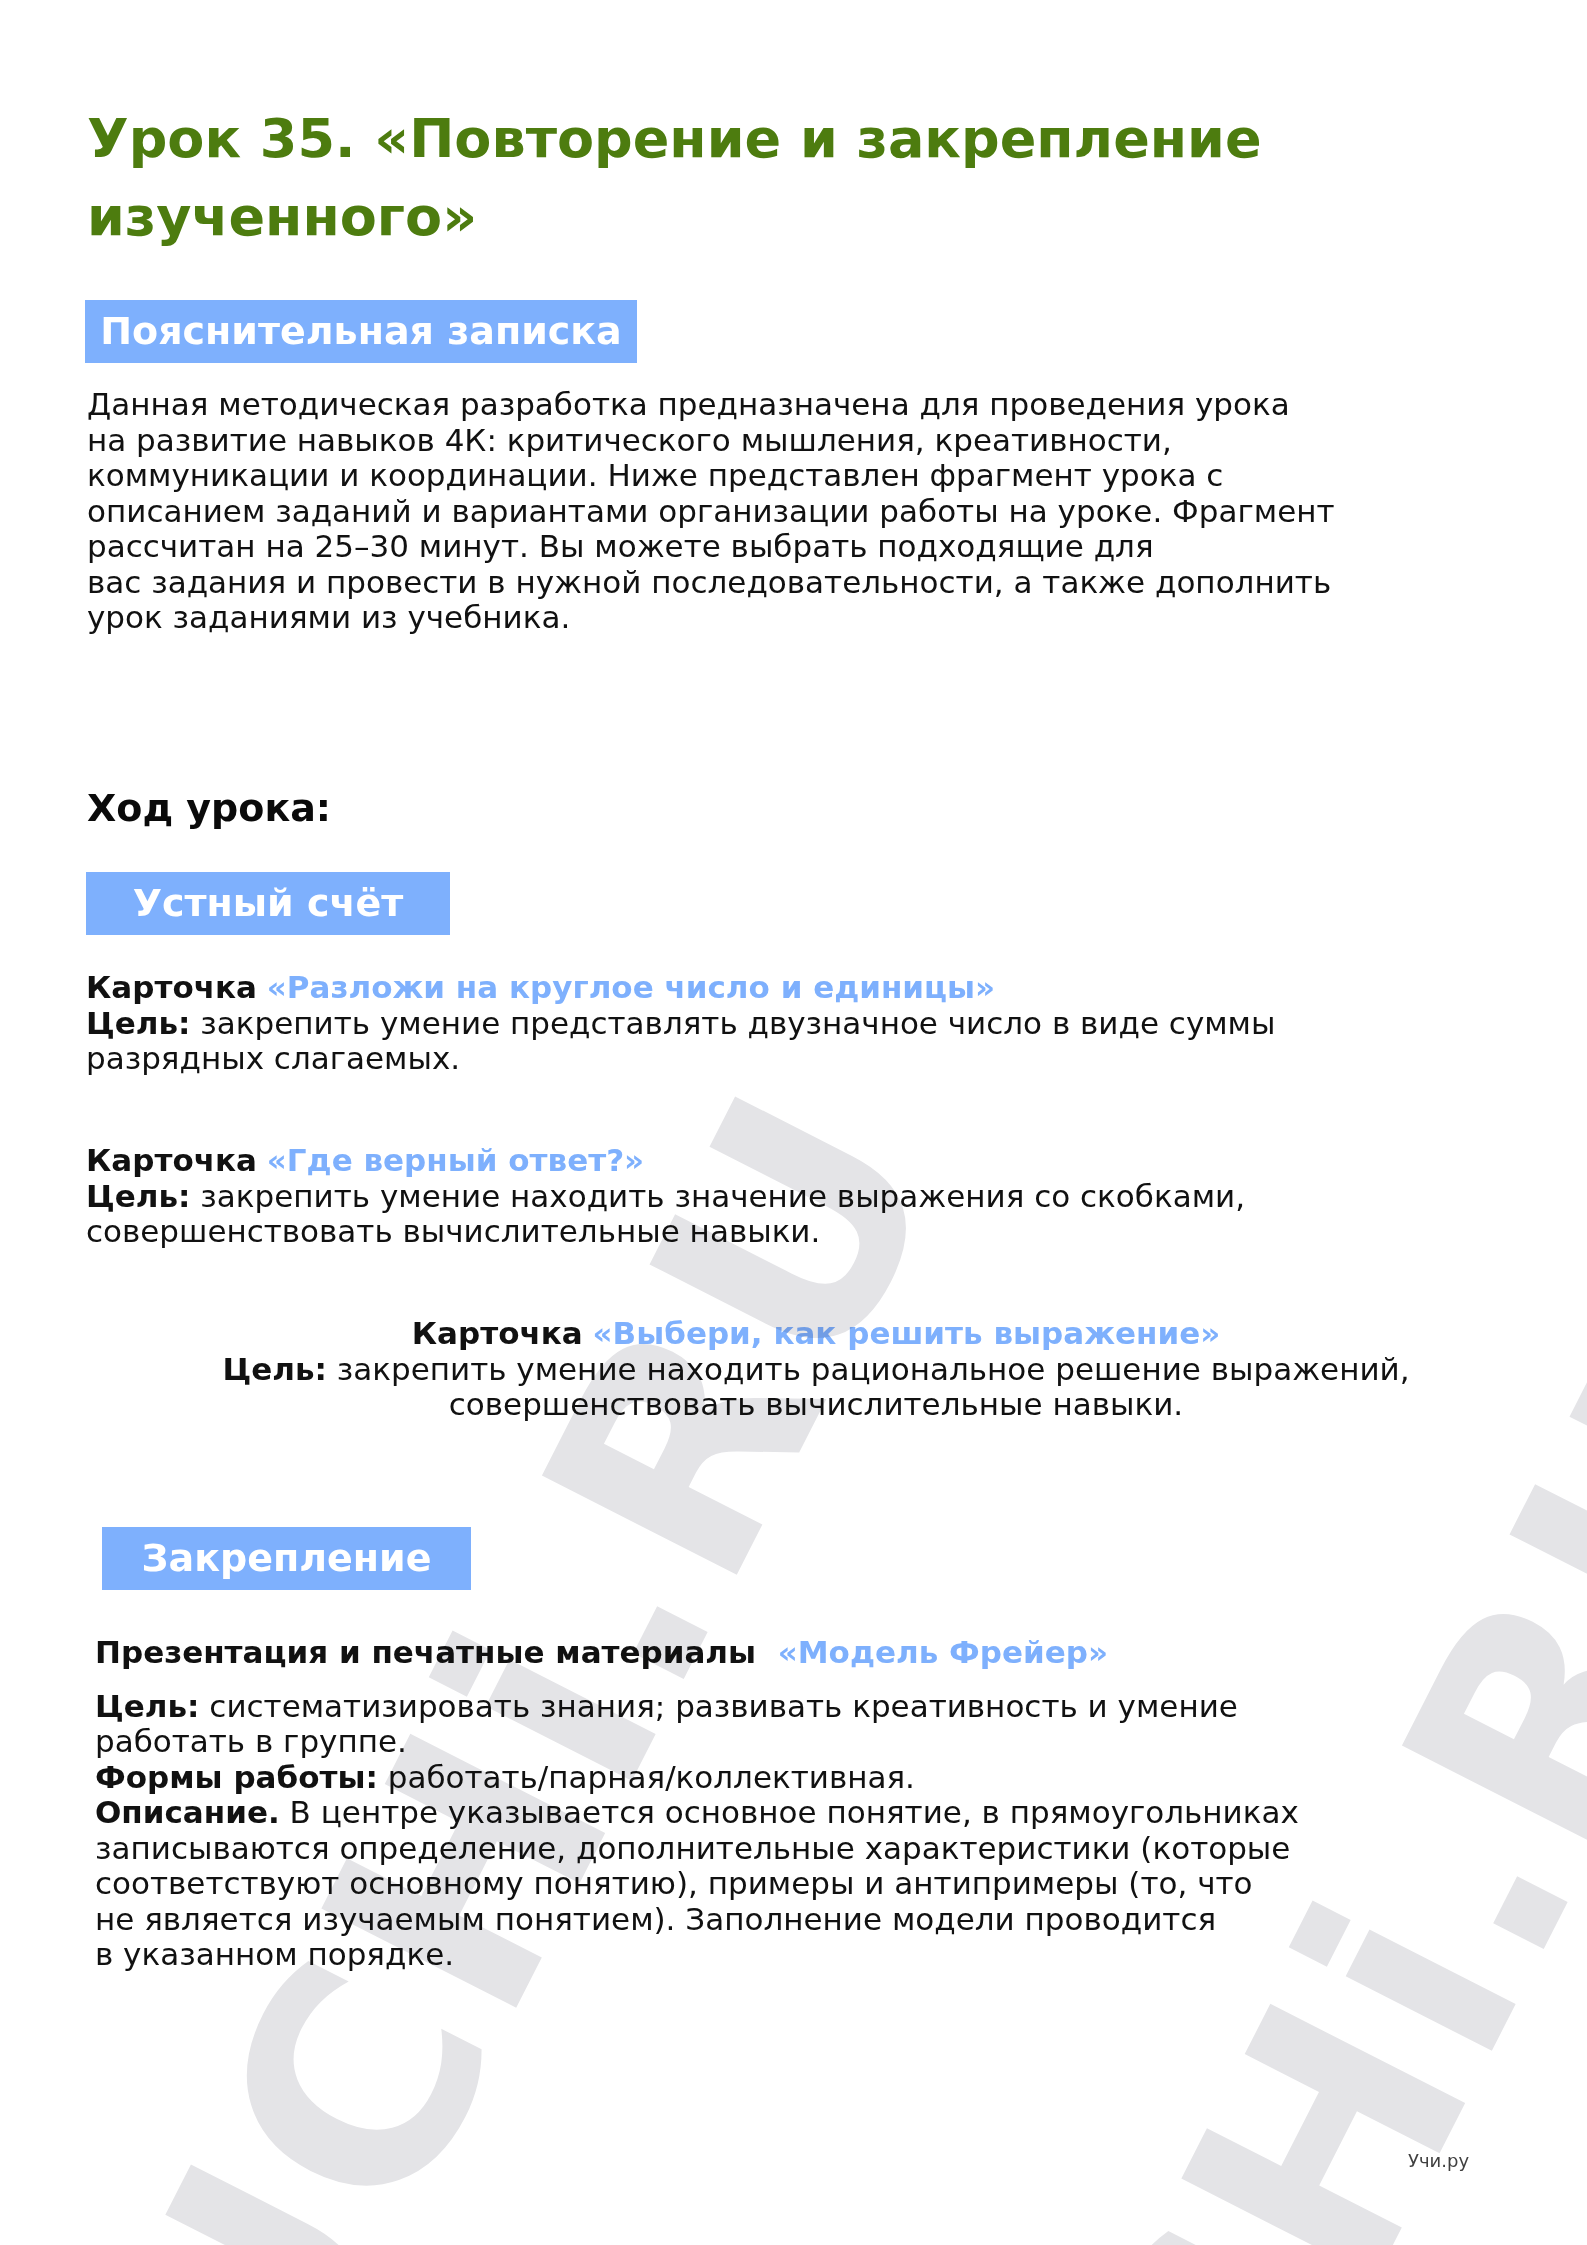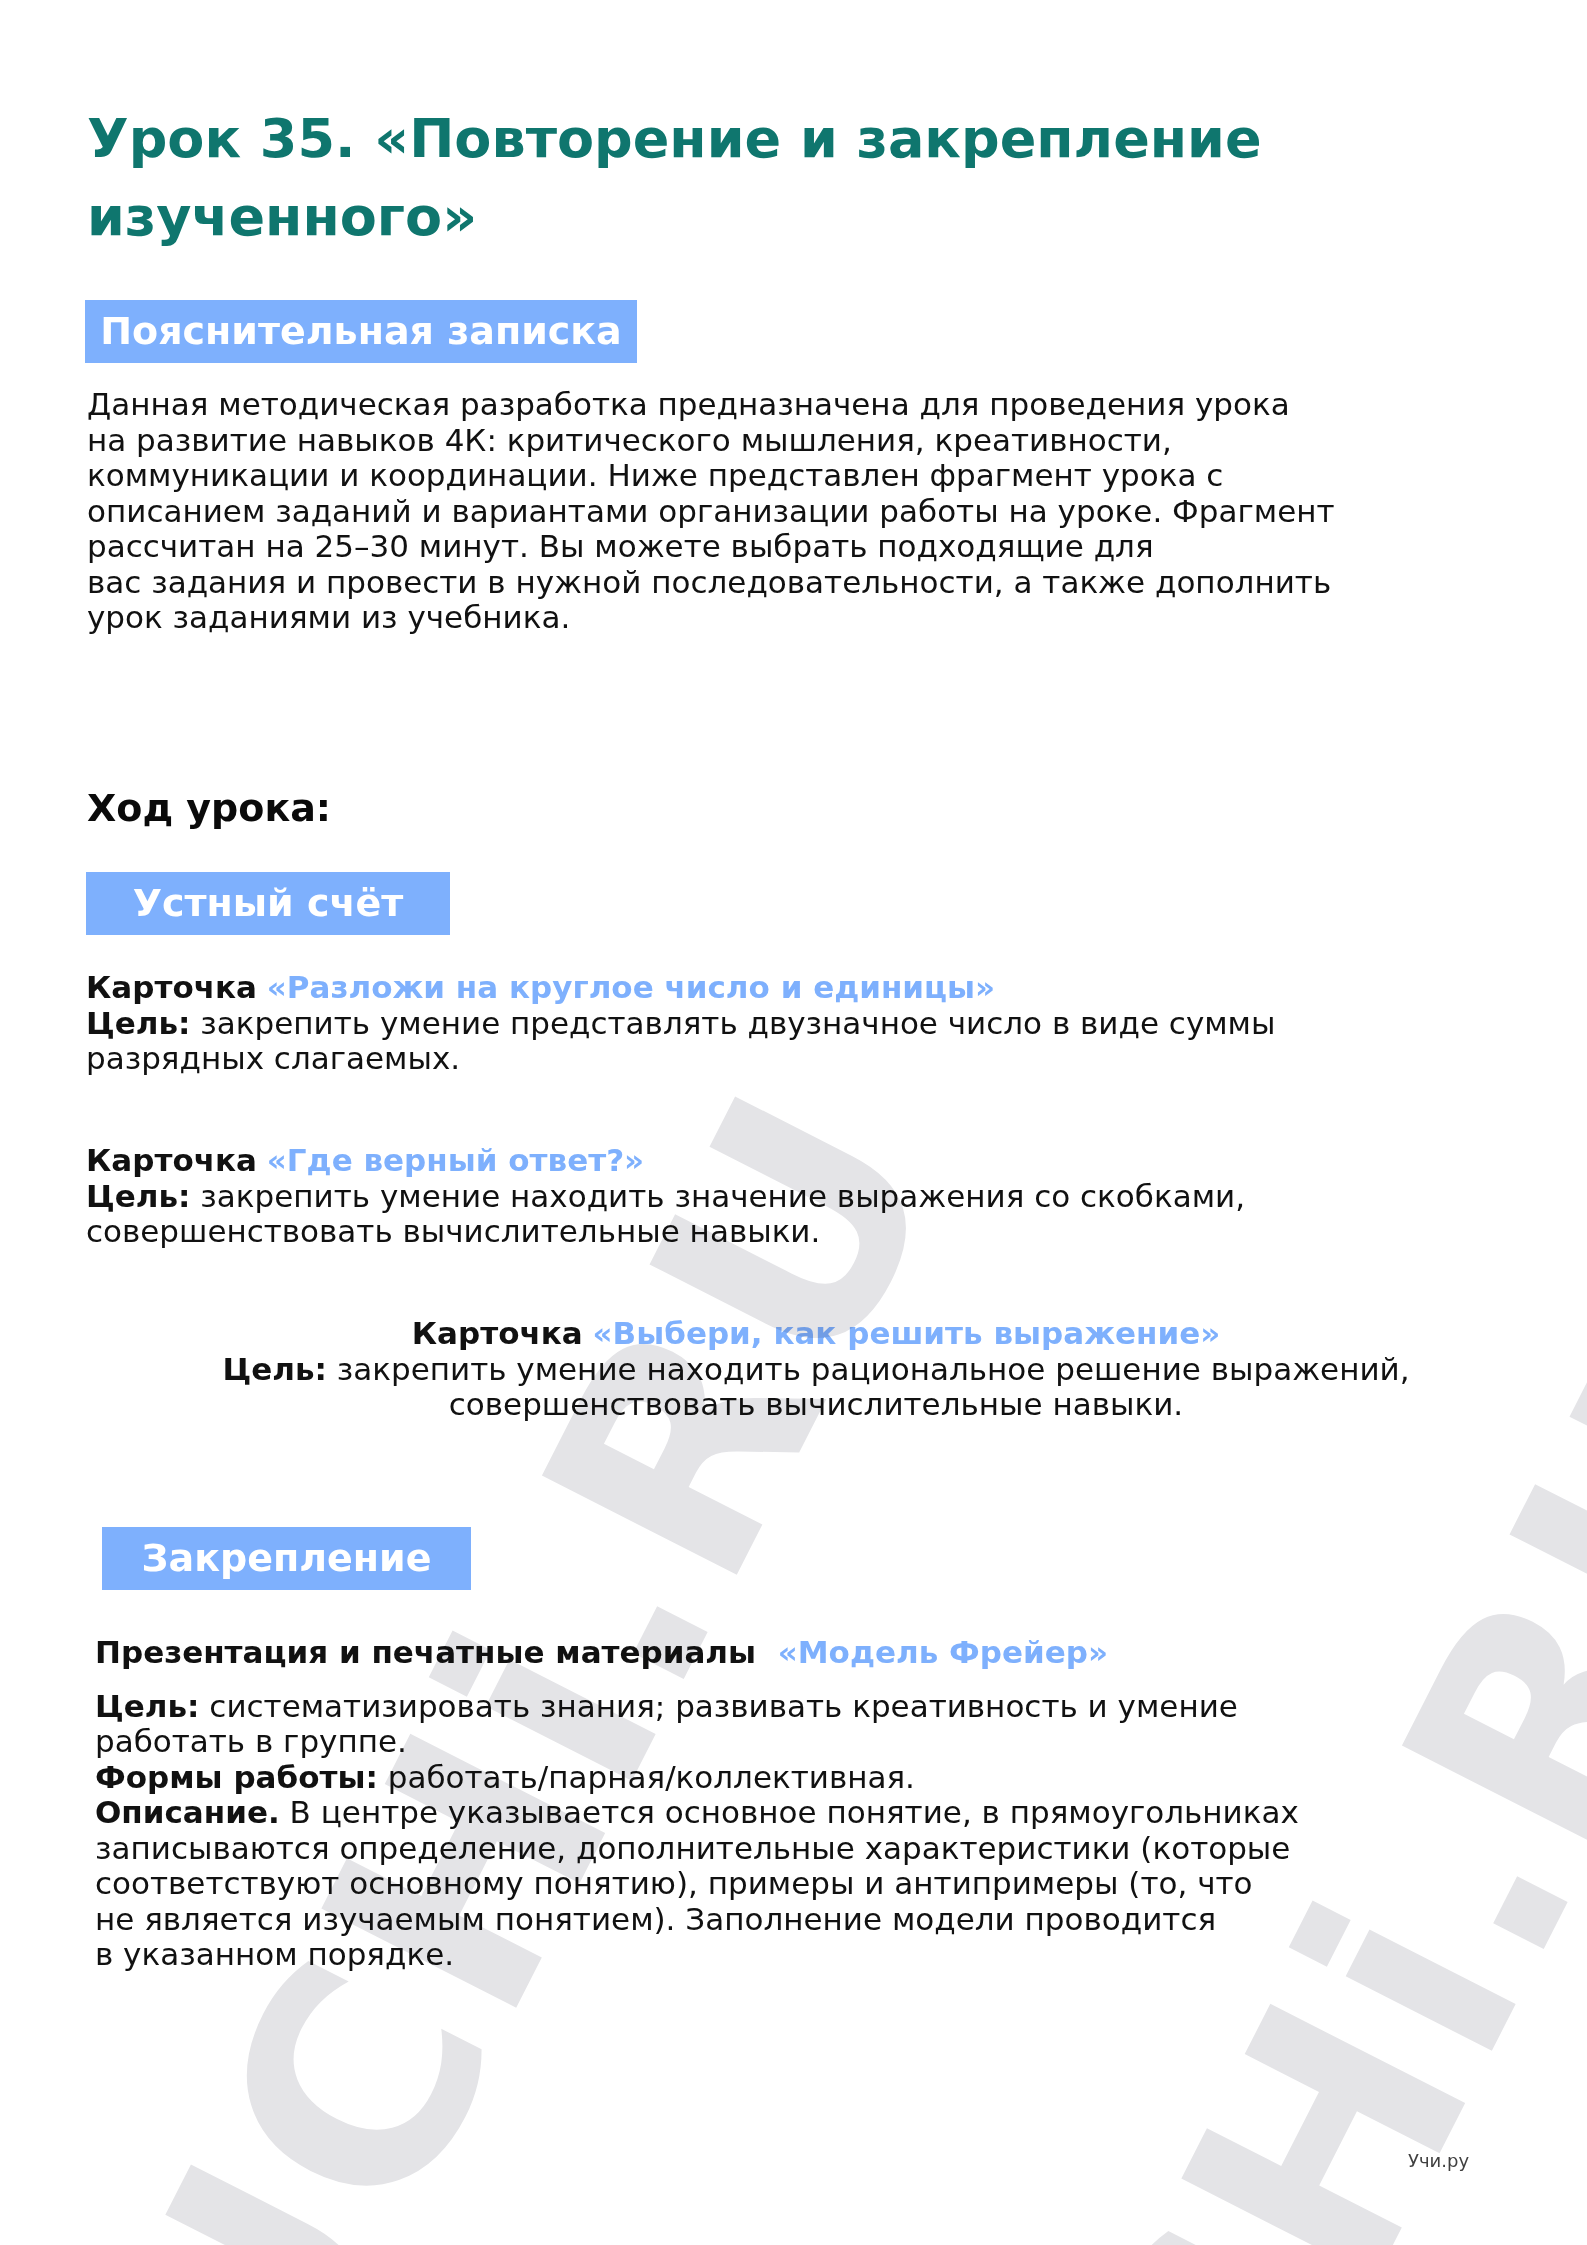--- a/index.html
+++ b/index.html
@@ -12,21 +12,21 @@
       position: absolute; white-space: nowrap; font-weight: bold;
       font-family: "DejaVu Sans", sans-serif;
       color: #e4e4e7; transform-origin: 0 0; z-index: 5;
       mix-blend-mode: multiply; pointer-events: none; letter-spacing: 6px;
     }
     .wm1 { left: 40px; top: 2330px; font-size: 300px; transform: rotate(-63deg); }
     .wm2 { left: 900px; top: 2600px; font-size: 300px; transform: rotate(-63deg); }
     .page { position: absolute; left: 0; top: 0; width: 1587px; height: 2245px; z-index: 1; }
     .title {
       position: absolute; left: 87px; top: 100px; width: 1300px; margin: 0;
-      font-size: 54px; font-weight: bold; line-height: 78px; color: #0f766e;
+      font-size: 54px; font-weight: bold; line-height: 78px; color: #4d7c0f;
     }
     .banner {
       position: absolute; background: #7eb0fd; color: #ffffff;
       font-weight: bold; font-size: 38px; height: 63px; line-height: 63px;
       box-sizing: border-box; text-align: center;
     }
     .b1 { left: 85px; top: 300px; width: 552px; }
     .b2 { left: 86px; top: 872px; width: 364px; }
     .b3 { left: 102px; top: 1527px; width: 369px; }
     .para {

